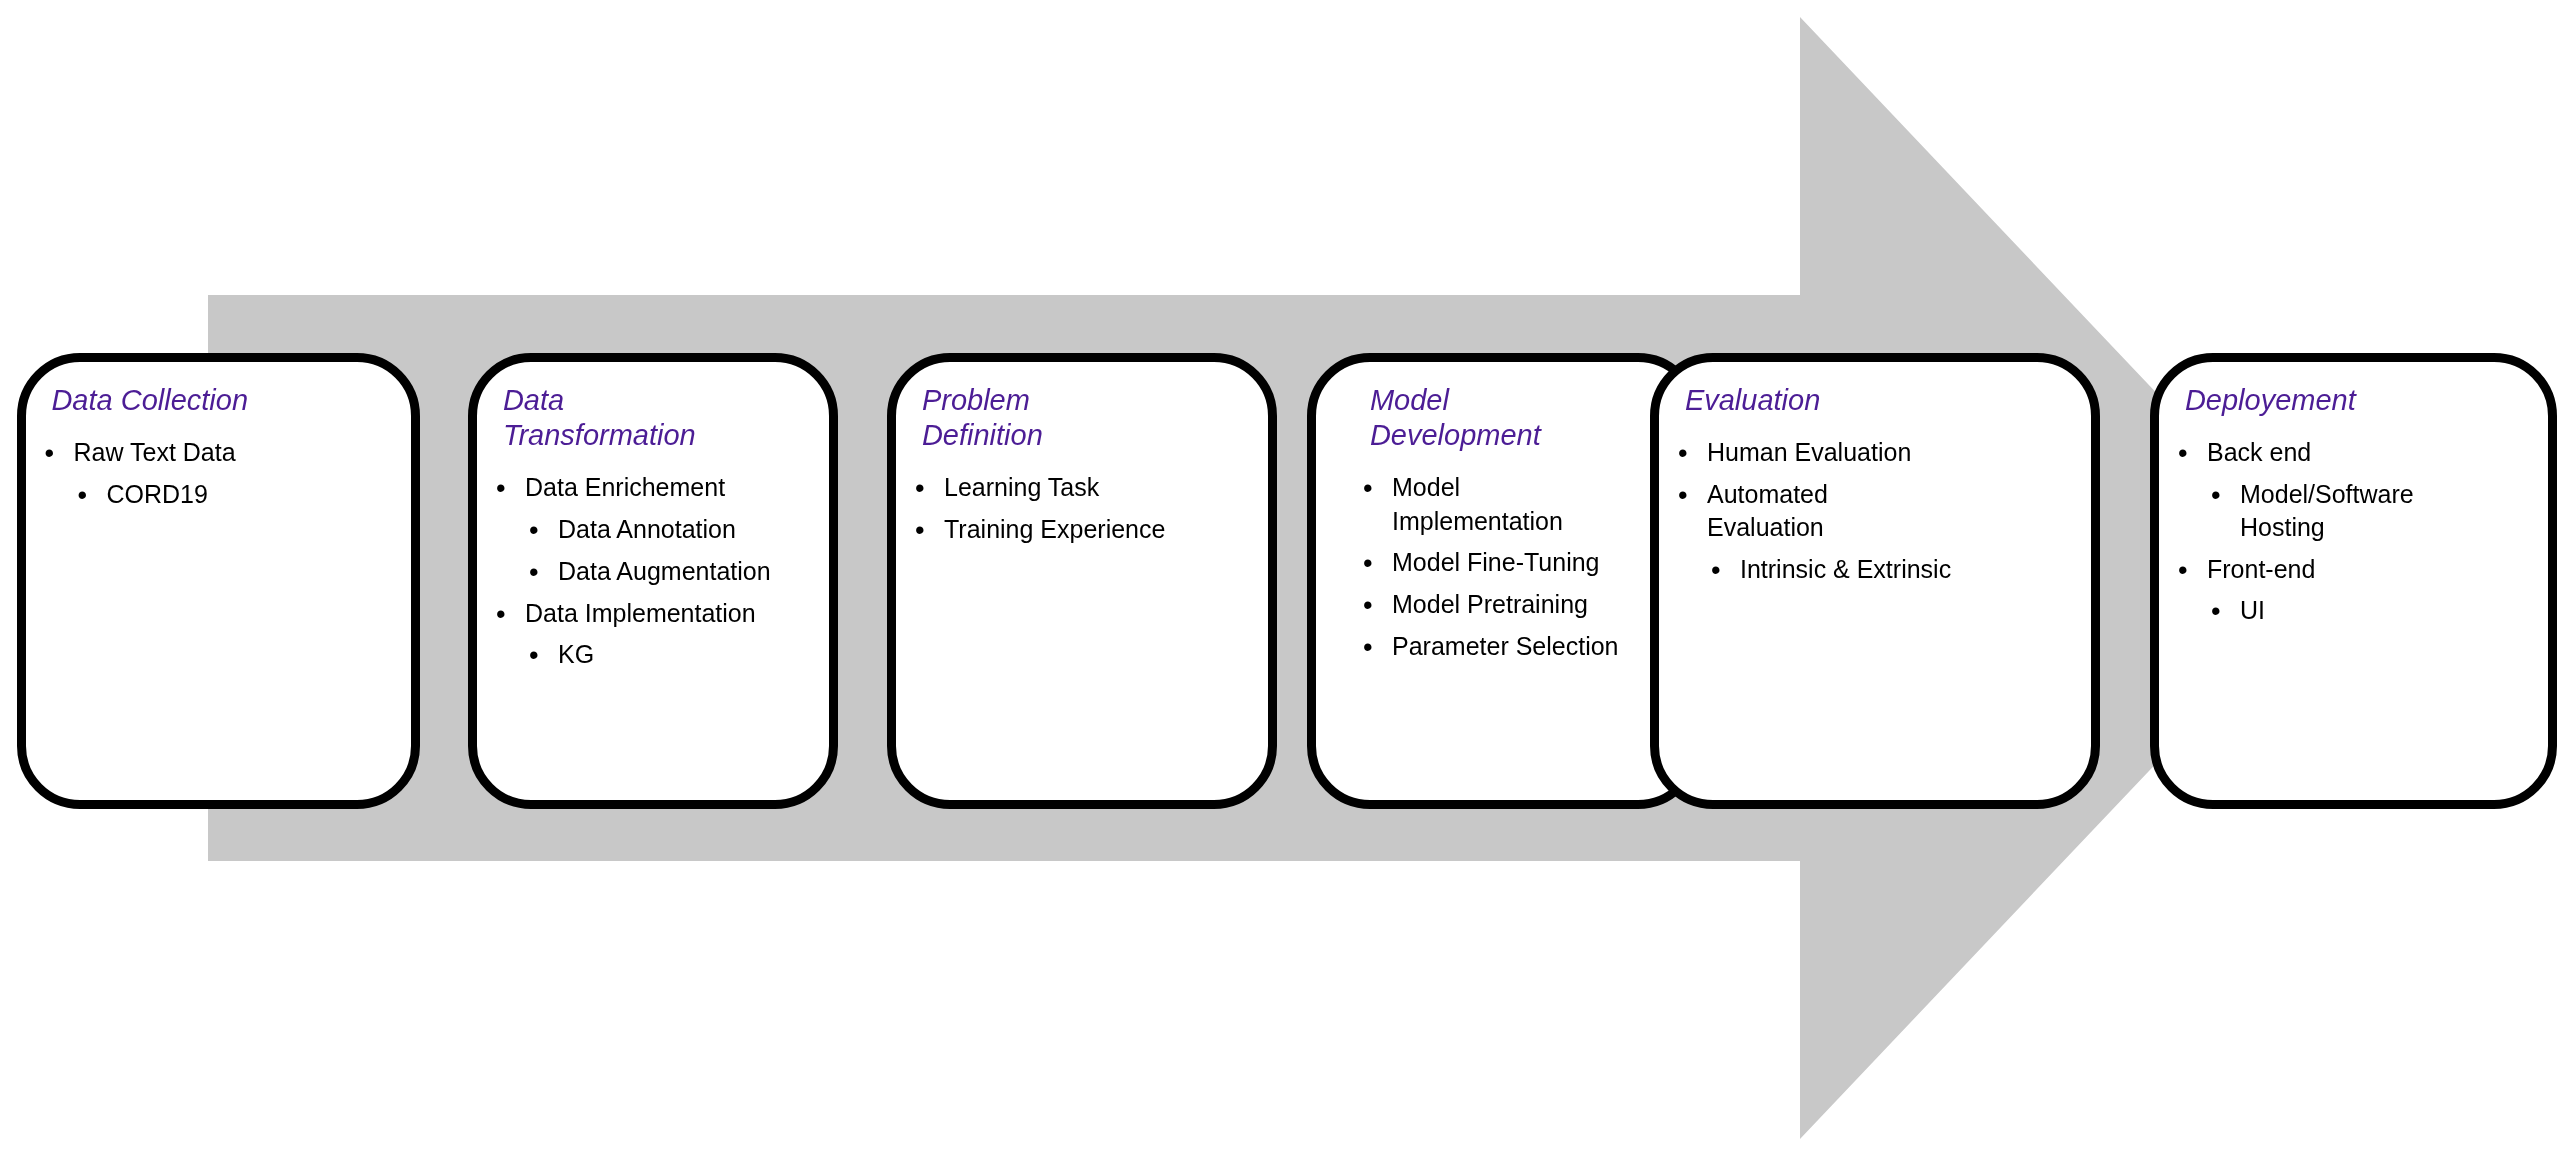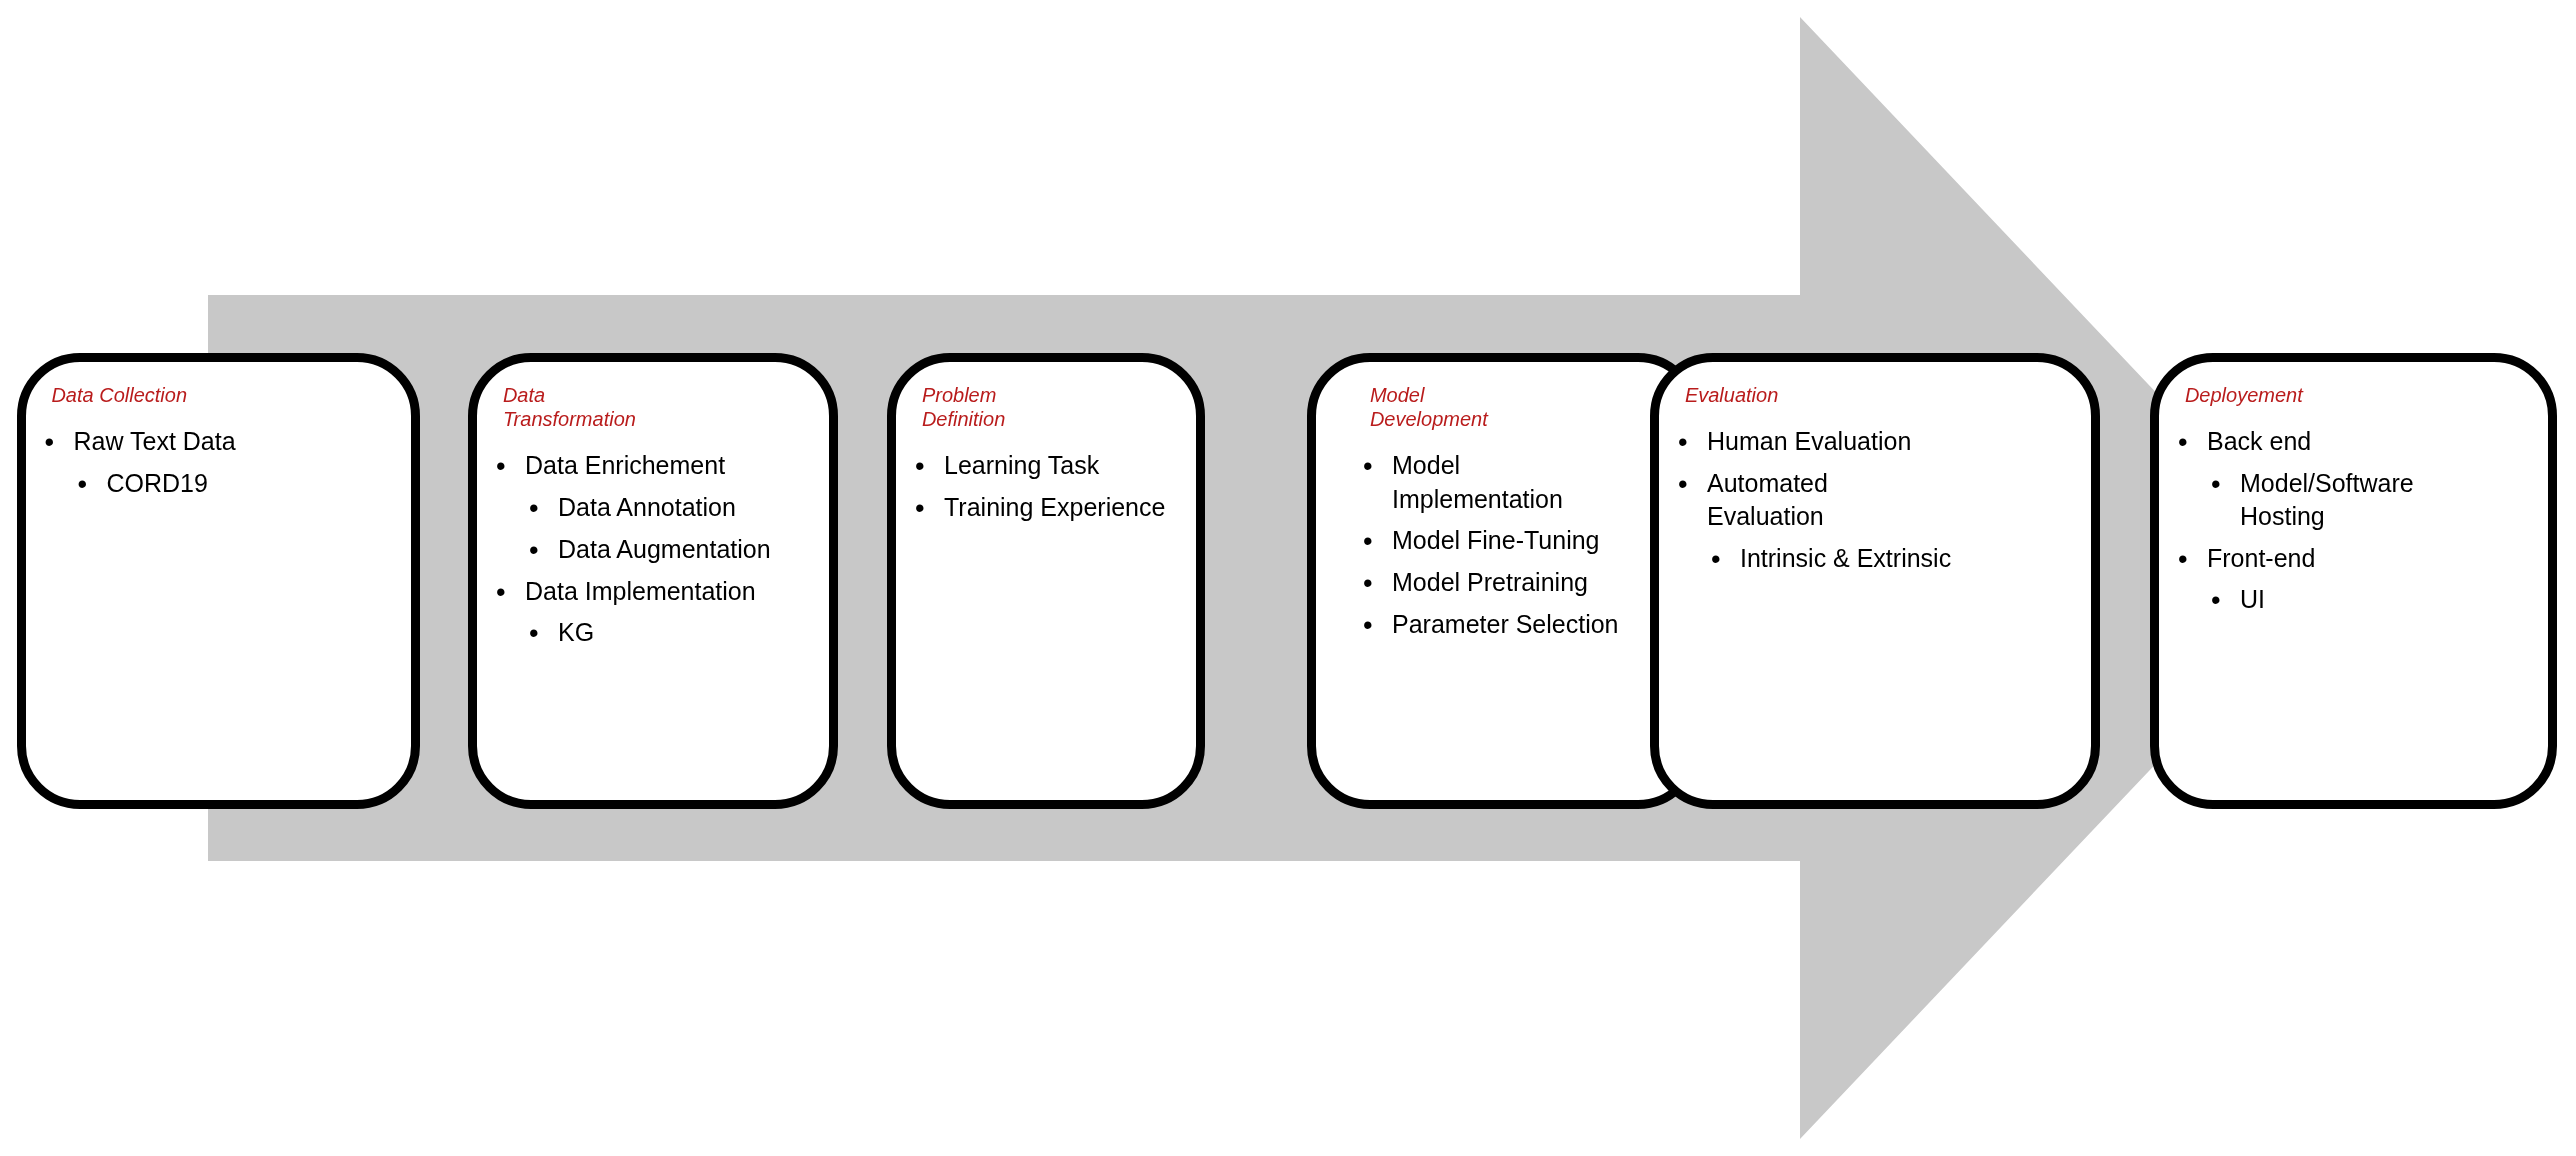--- a/index.html
+++ b/index.html
@@ -34,32 +34,32 @@
     top: 353px; height: 456px;
     box-sizing: border-box;
     background: #ffffff;
     border: 9px solid #000000;
     border-radius: 63px;
     padding: 20.6px 12.3px 13.7px 19px;
     color: #000000;
   }
   .s0 { left: 16.5px;   width: 403px; }
   .s1 { left: 468px;  width: 370px; }
-  .s2 { left: 887px; width: 318px; }
+  .s2 { left: 887px; width: 390px; }
   .s3 { left: 1307px; width: 394px; padding-left: 47px; }
   .s4 { left: 1650px; width: 450px; }
   .s5 { left: 2150px; width: 407px; }
   .step-title {
     font-style: italic;
-    font-size: 20px;
+    font-size: 29px;
     line-height: 1.22;
     white-space: pre-line;
     padding-left: 6.9px;
     margin: 0 0 18px 0;
-    color: #b91c1c;
+    color: #4c1d95;
   }
   ul.step-items {
     list-style: none;
     margin: 0; padding: 0;
     font-size: 25px;
     line-height: 1.35;
   }
   li.item {
     display: flex;
     align-items: flex-start;

